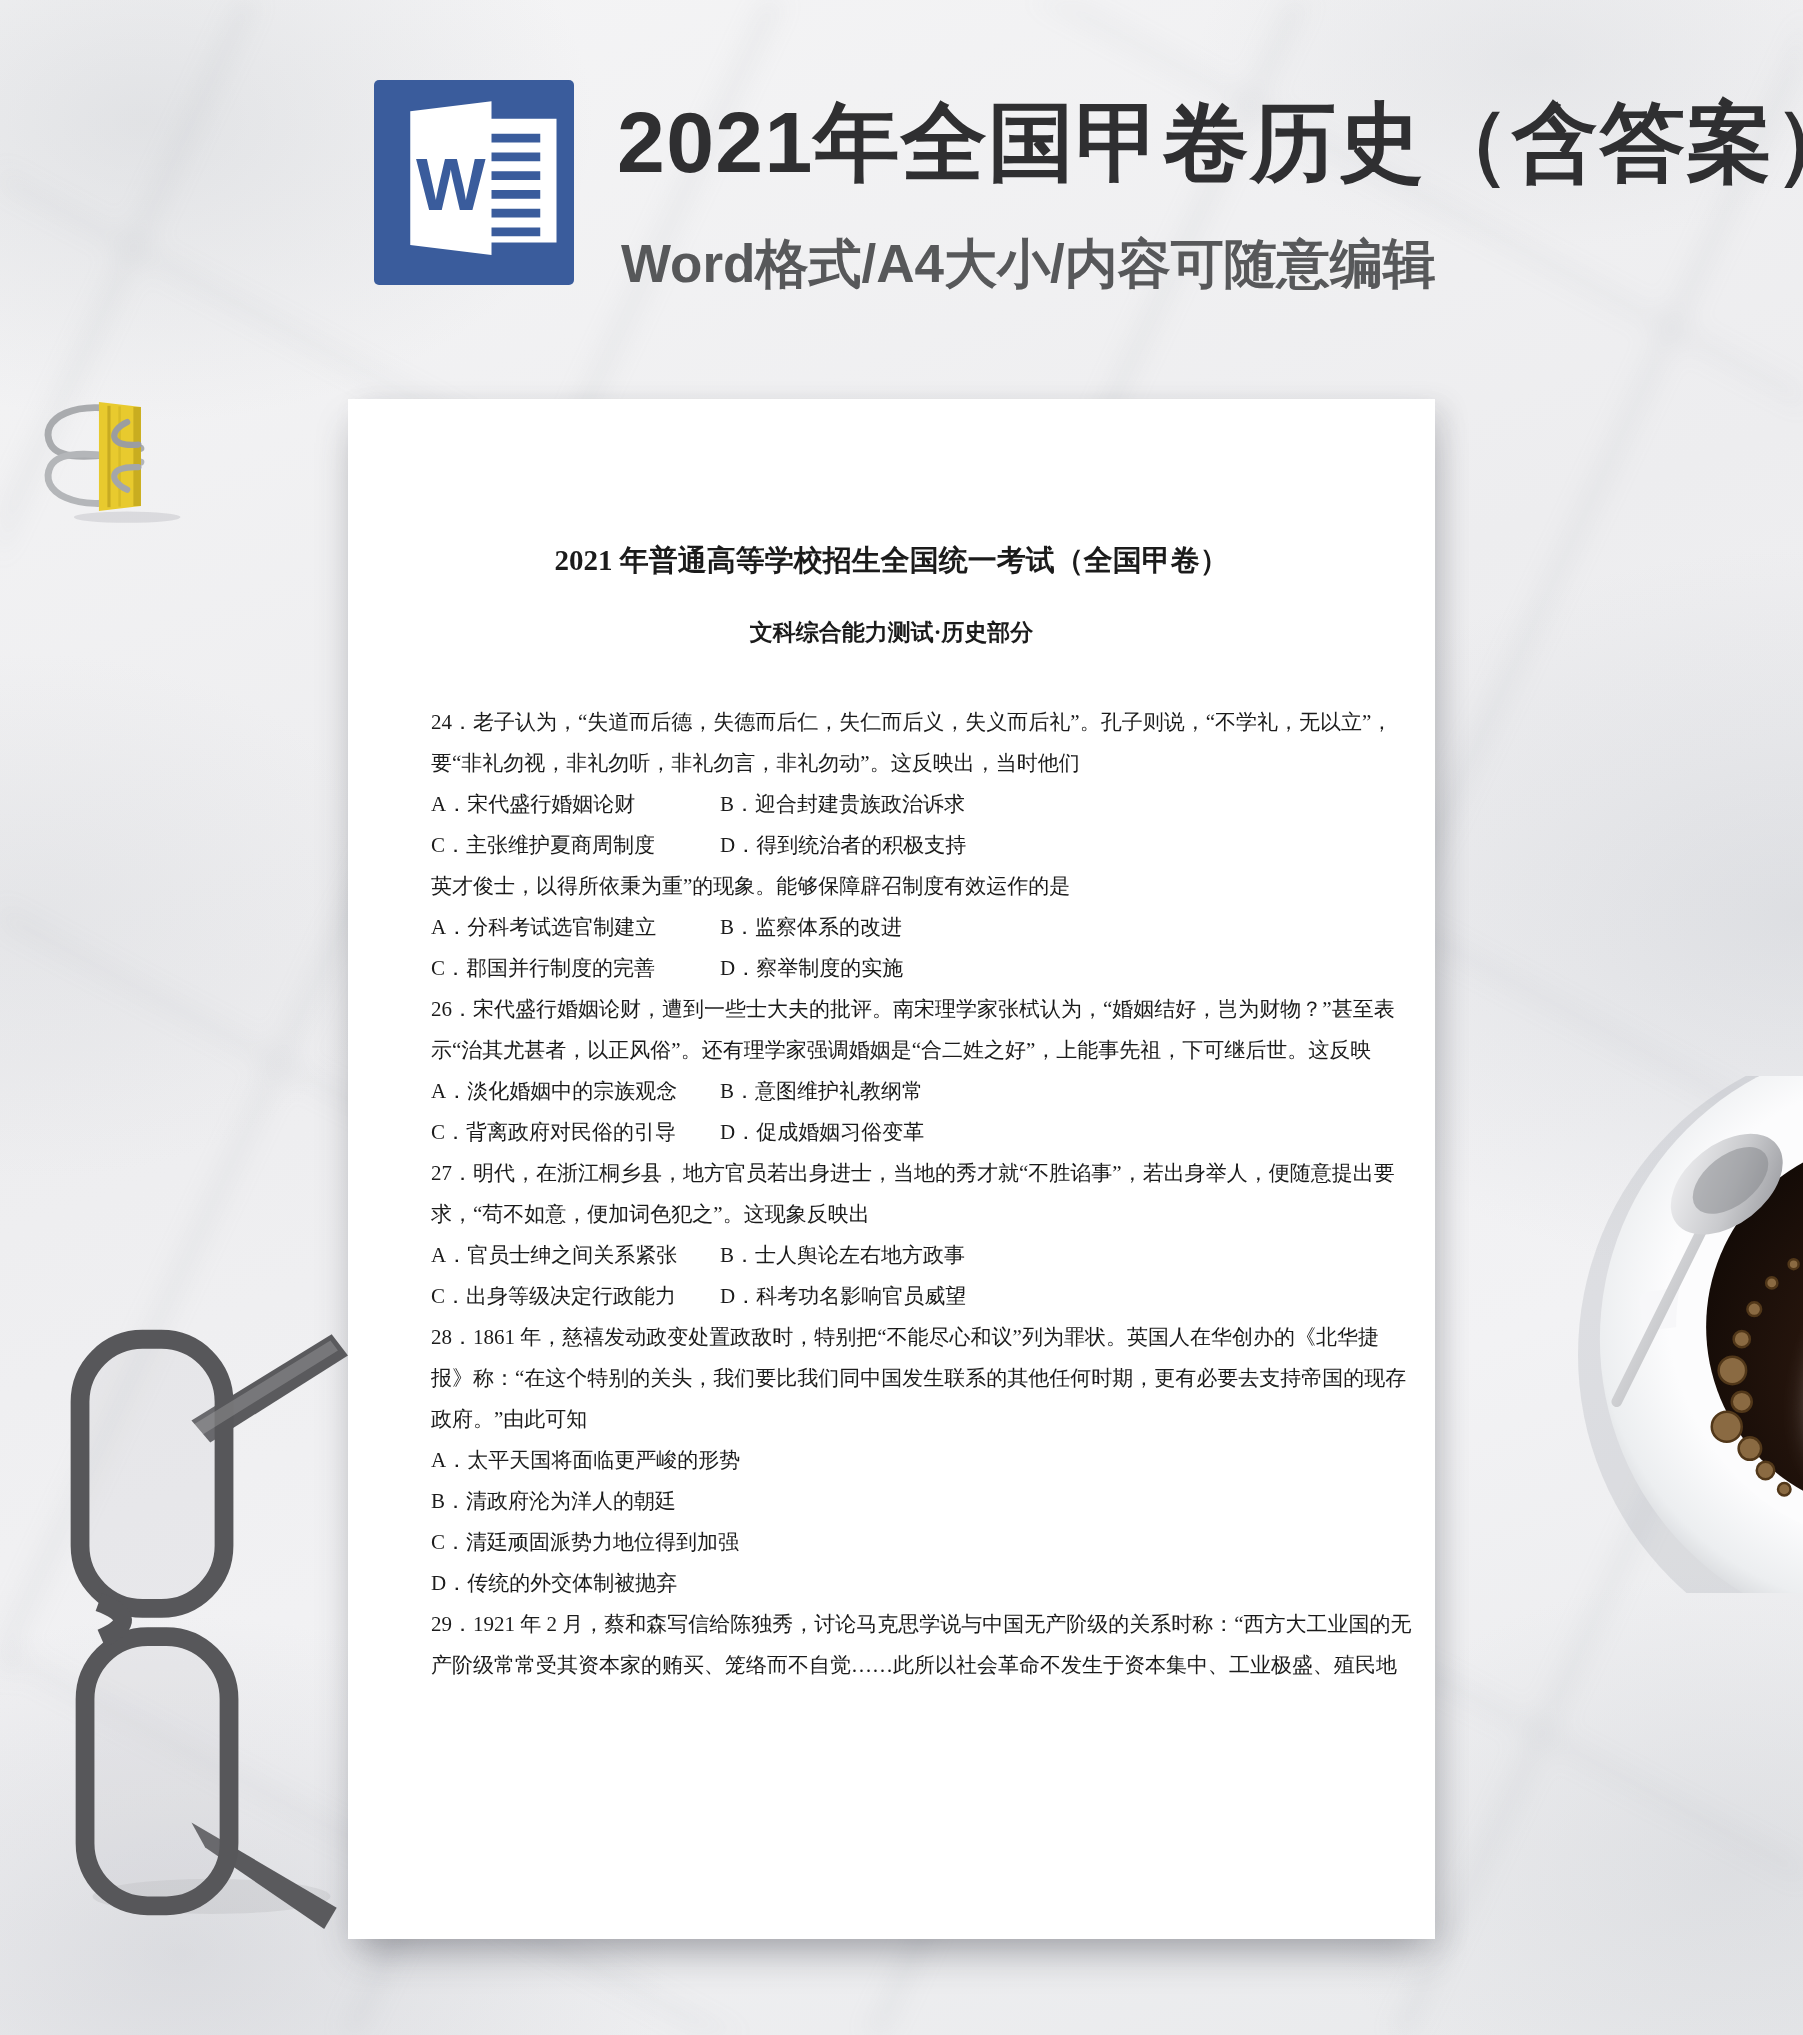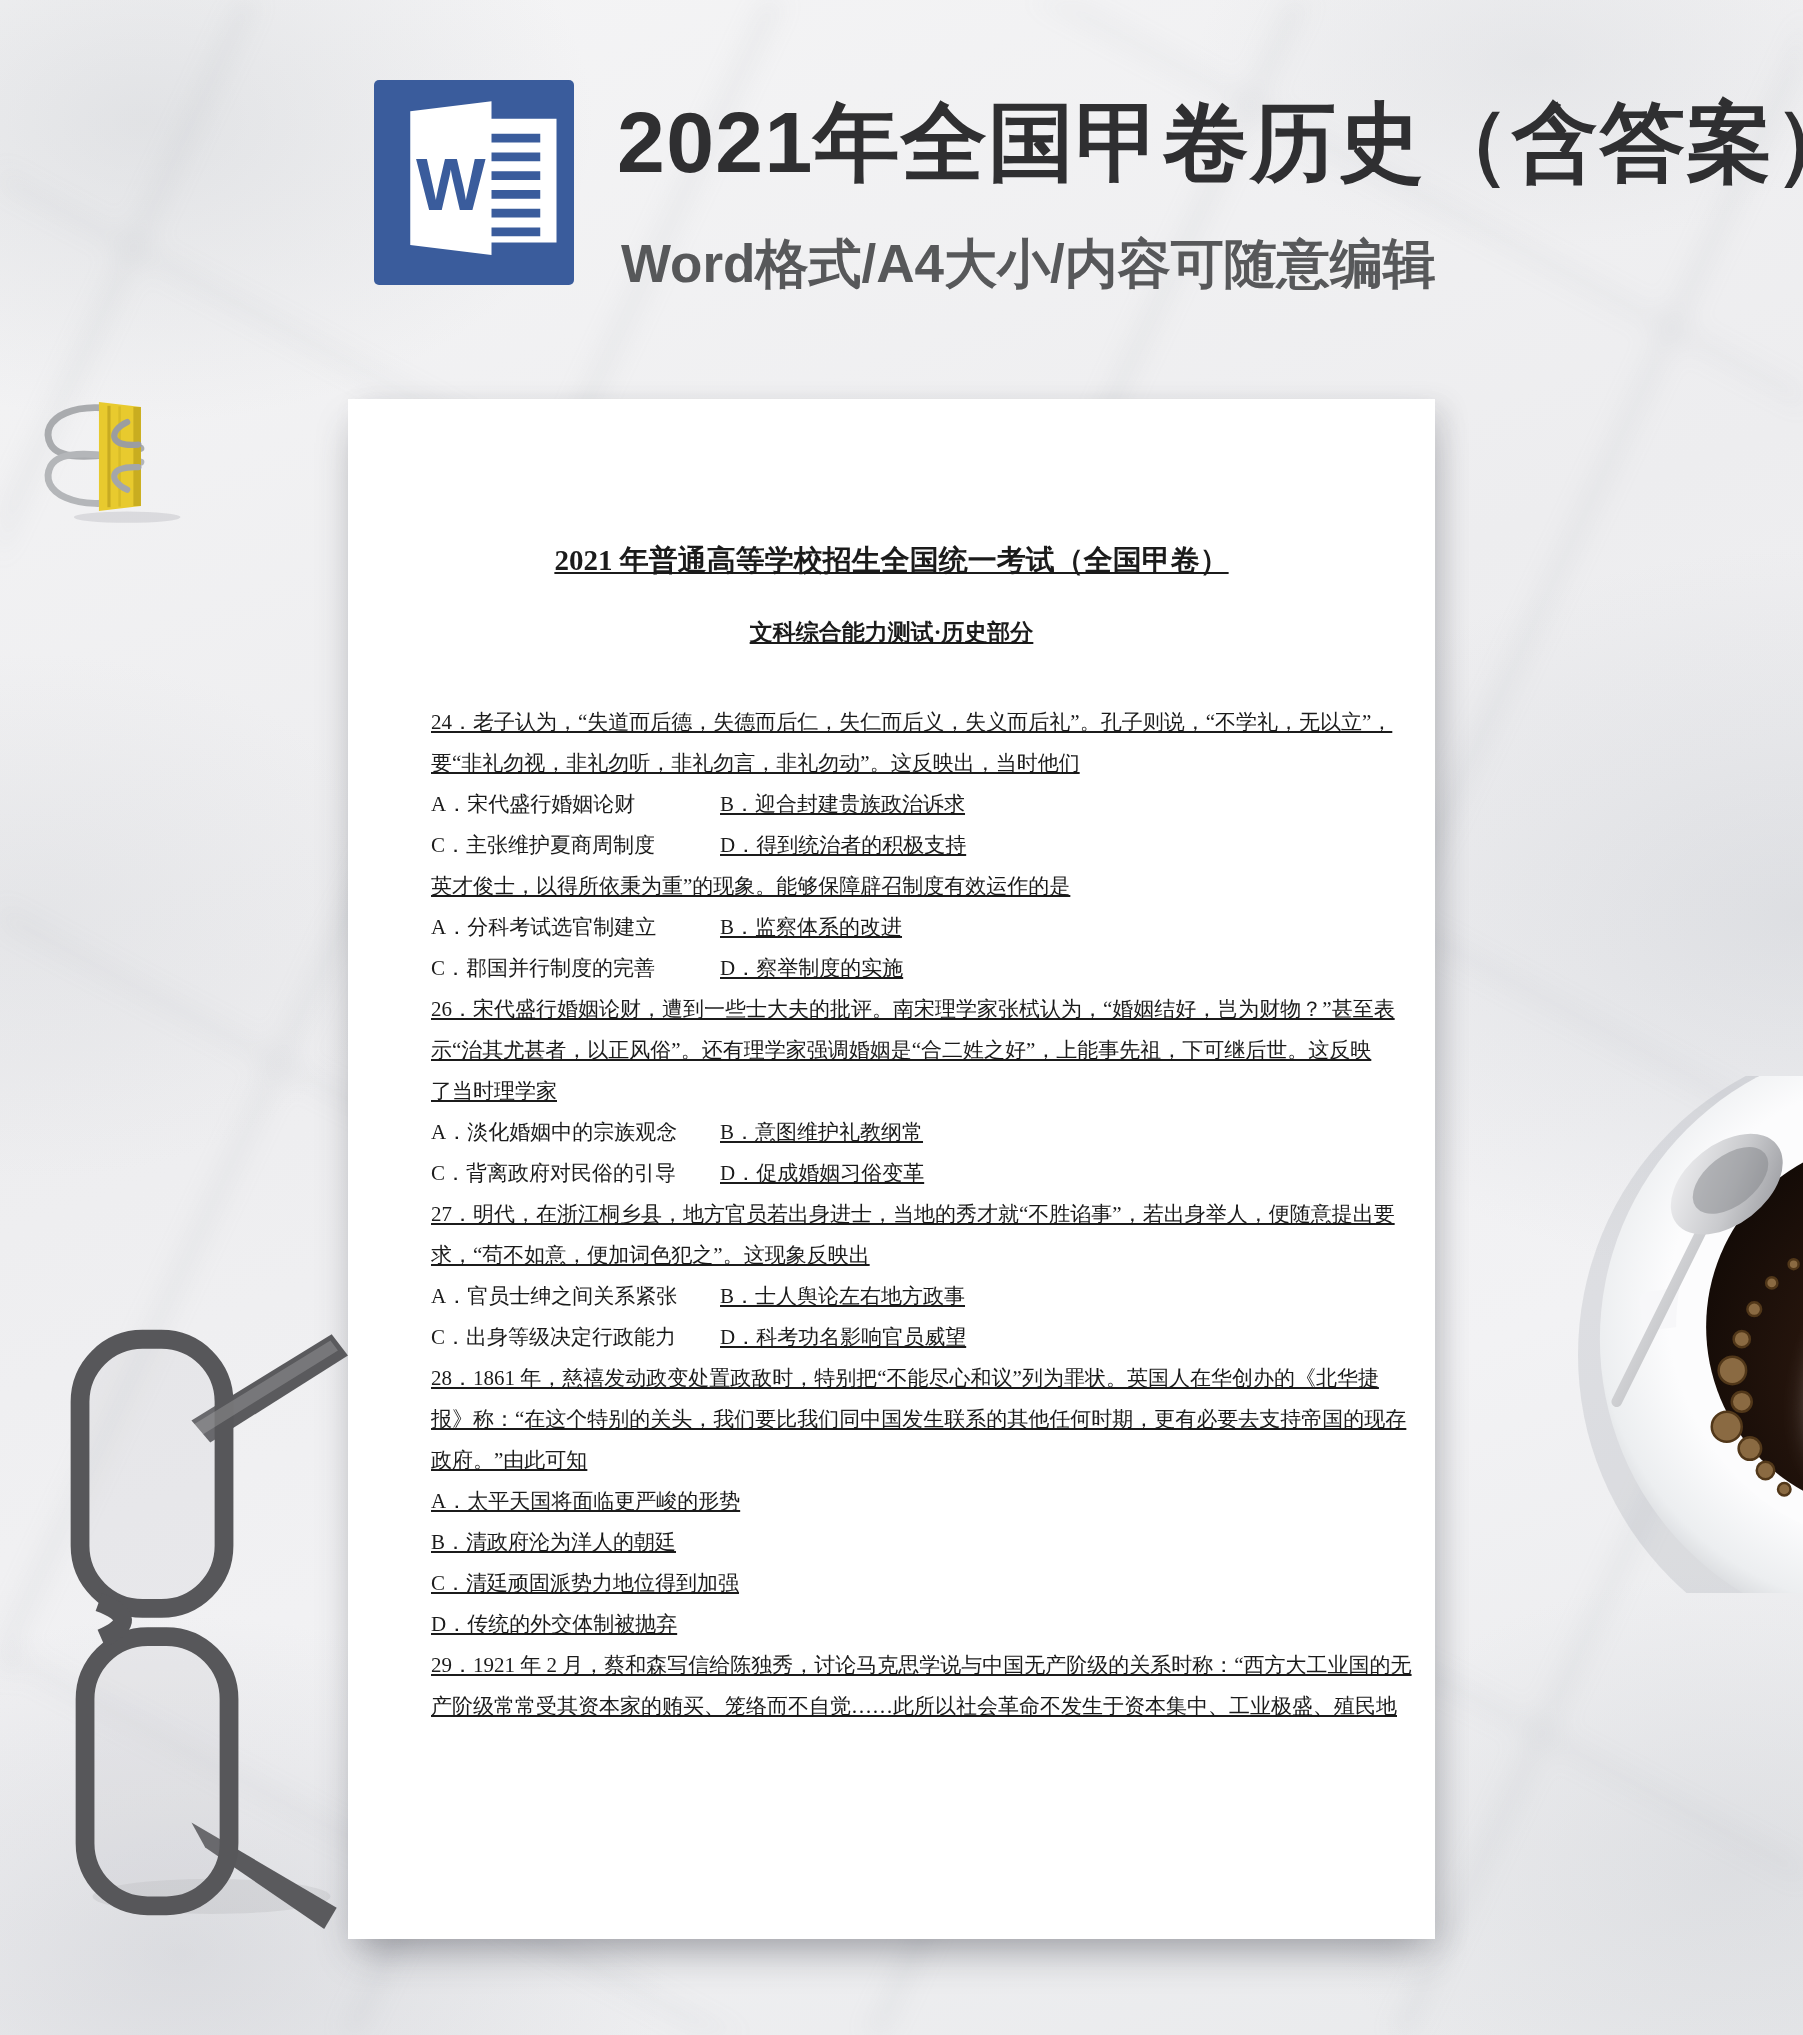--- a/index.html
+++ b/index.html
@@ -20,21 +20,21 @@
       repeating-linear-gradient(28deg, transparent 0 326px, rgba(150,155,163,.10) 326px 351px, transparent 351px 651px);}
   
   .word-logo{position:absolute;left:374px;top:80px;width:200px;height:205px;}
   .banner-title{position:absolute;left:617px;top:89px;margin:0;font-size:86px;line-height:1.25;
     font-weight:800;letter-spacing:1.3px;white-space:nowrap;}
   .banner-subtitle{position:absolute;left:621px;top:232px;margin:0;font-size:53px;line-height:1.2;
     font-weight:700;white-space:nowrap;}
   
   .page{position:absolute;left:348px;top:399px;width:1087px;height:1540px;background:#ffffff;
     box-shadow:0 21px 38px -8.8px rgba(55,58,68,.38), 11.3px 5px 24px rgba(80,83,92,.12);
-    overflow:hidden;font-family:"Liberation Serif","DejaVu Serif",serif;color:#1b1b1b;text-decoration:underline;}
+    overflow:hidden;font-family:"Liberation Serif","DejaVu Serif",serif;color:#1b1b1b;}
   .doc-title1{margin:142px 19px 0;text-align:center;font-size:29px;font-weight:700;white-space:nowrap;}
   .doc-title2{margin:36px 19px 0;text-align:center;font-size:23px;font-weight:700;}
   .doc-body{margin:54px 81px 0 83px;font-size:21px;line-height:41px;}
   .line{white-space:nowrap;}
   .optA{display:inline-block;min-width:289px;}
   
   .binder-clip{position:absolute;left:33px;top:387px;width:182px;height:139px;}
   .eyeglasses{position:absolute;left:55px;top:1314px;width:313px;height:617px;}
   .coffee{position:absolute;left:1578px;top:1076px;width:225px;height:517px;}
 </style>
@@ -79,21 +79,20 @@
     <div class="doc-body" id="doc-body">
         <div class="line stem">24．老子认为，“失道而后德，失德而后仁，失仁而后义，失义而后礼”。孔子则说，“不学礼，无以立”，</div>
         <div class="line stem">要“非礼勿视，非礼勿听，非礼勿言，非礼勿动”。这反映出，当时他们</div>
         <div class="line options2"><span class="optA">A．宋代盛行婚姻论财</span><span class="optB">B．迎合封建贵族政治诉求</span></div>
         <div class="line options2"><span class="optA">C．主张维护夏商周制度</span><span class="optB">D．得到统治者的积极支持</span></div>
         <div class="line stem">英才俊士，以得所依秉为重”的现象。能够保障辟召制度有效运作的是</div>
         <div class="line options2"><span class="optA">A．分科考试选官制建立</span><span class="optB">B．监察体系的改进</span></div>
         <div class="line options2"><span class="optA">C．郡国并行制度的完善</span><span class="optB">D．察举制度的实施</span></div>
         <div class="line stem">26．宋代盛行婚姻论财，遭到一些士大夫的批评。南宋理学家张栻认为，“婚姻结好，岂为财物？”甚至表</div>
         <div class="line stem">示“治其尤甚者，以正风俗”。还有理学家强调婚姻是“合二姓之好”，上能事先祖，下可继后世。这反映</div>
-        <div class="line stem">了当时理学家</div>
         <div class="line options2"><span class="optA">A．淡化婚姻中的宗族观念</span><span class="optB">B．意图维护礼教纲常</span></div>
         <div class="line options2"><span class="optA">C．背离政府对民俗的引导</span><span class="optB">D．促成婚姻习俗变革</span></div>
         <div class="line stem">27．明代，在浙江桐乡县，地方官员若出身进士，当地的秀才就“不胜谄事”，若出身举人，便随意提出要</div>
         <div class="line stem">求，“苟不如意，便加词色犯之”。这现象反映出</div>
         <div class="line options2"><span class="optA">A．官员士绅之间关系紧张</span><span class="optB">B．士人舆论左右地方政事</span></div>
         <div class="line options2"><span class="optA">C．出身等级决定行政能力</span><span class="optB">D．科考功名影响官员威望</span></div>
         <div class="line stem">28．1861 年，慈禧发动政变处置政敌时，特别把“不能尽心和议”列为罪状。英国人在华创办的《北华捷</div>
         <div class="line stem">报》称：“在这个特别的关头，我们要比我们同中国发生联系的其他任何时期，更有必要去支持帝国的现存</div>
         <div class="line stem">政府。”由此可知</div>
         <div class="line option">A．太平天国将面临更严峻的形势</div>

